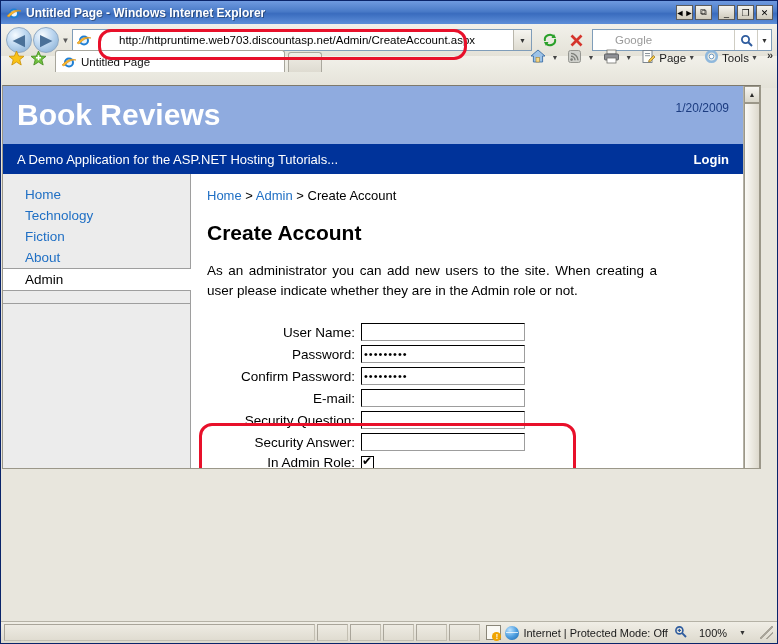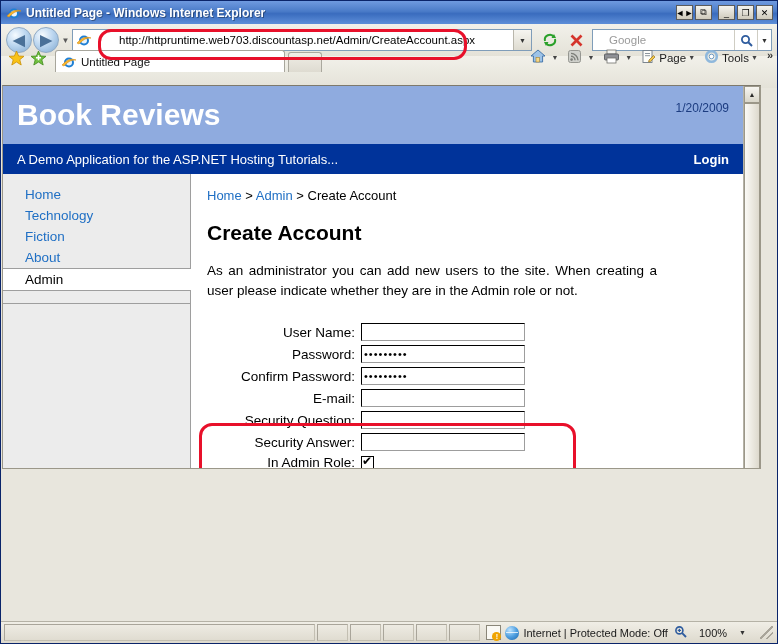--- a/index.html
+++ b/index.html
@@ -85,21 +85,21 @@
     width: 24px; height: 23px; margin-left: 2px;
     display: flex; align-items: center; justify-content: center;
     border: 1px solid transparent; box-sizing: border-box;
     font-size: 14px; font-weight: bold;
   }
   .searchbox {
     width: 180px; height: 22px; margin-left: 4px;
     background: #fff; border: 1px solid #7f9db9;
     display: flex; align-items: center; box-sizing: border-box;
   }
-  .search-ph { font-size: 11.5px; color: #9a9a9a; padding-left: 16px; flex: 1; }
+  .search-ph { font-size: 11.5px; color: #9a9a9a; padding-left: 22px; flex: 1; }
   .search-go {
     width: 22px; height: 20px; border-left: 1px solid #cfcdc3;
     display: flex; align-items: center; justify-content: center;
     color: #2f5c9e; font-size: 12px; font-weight: bold;
   }
   .search-drop { width: 13px; height: 20px; display:flex; align-items:center; justify-content:center; font-size:7px; color:#333; border-left: 1px solid #cfcdc3;}
 
   
   .tabrow { top: 55px; height: 29px; display: flex; align-items: flex-end; padding: 16px 4px; box-sizing: border-box; }
   .fav-icon { width: 22px; height: 22px; display:flex; align-items:center; justify-content:center; font-size: 15px; margin-bottom: 3px;}

